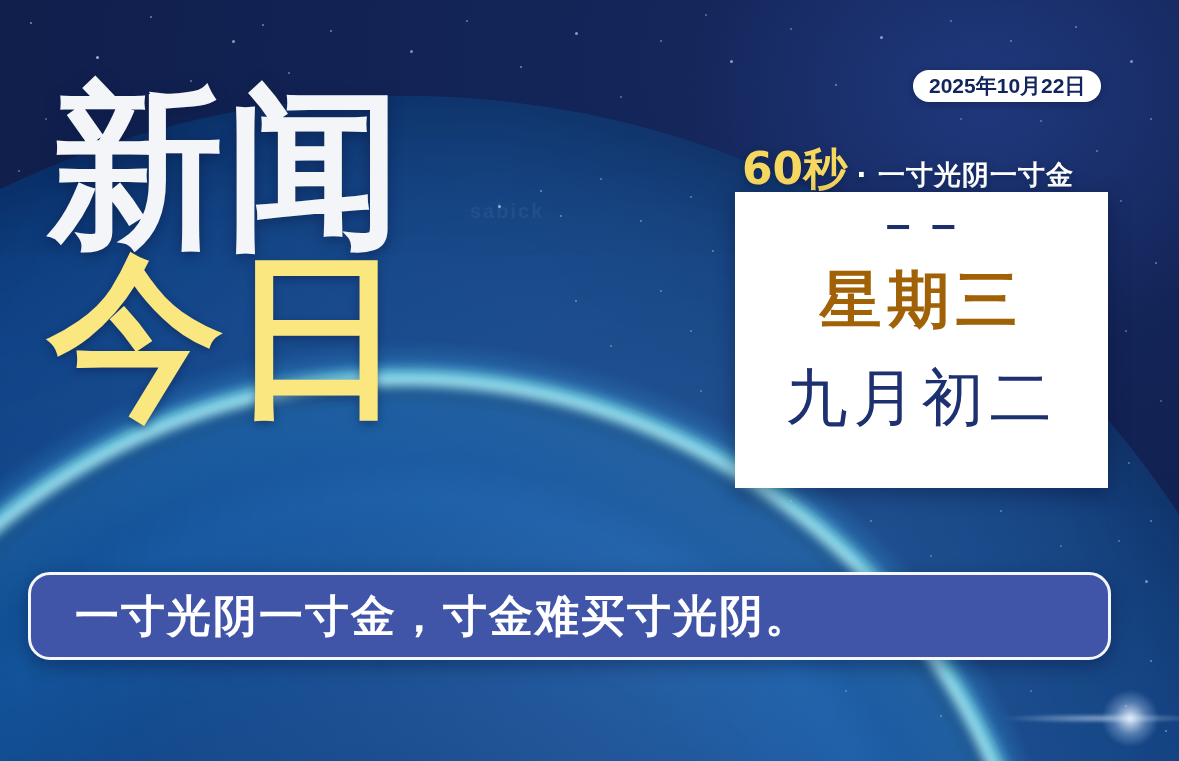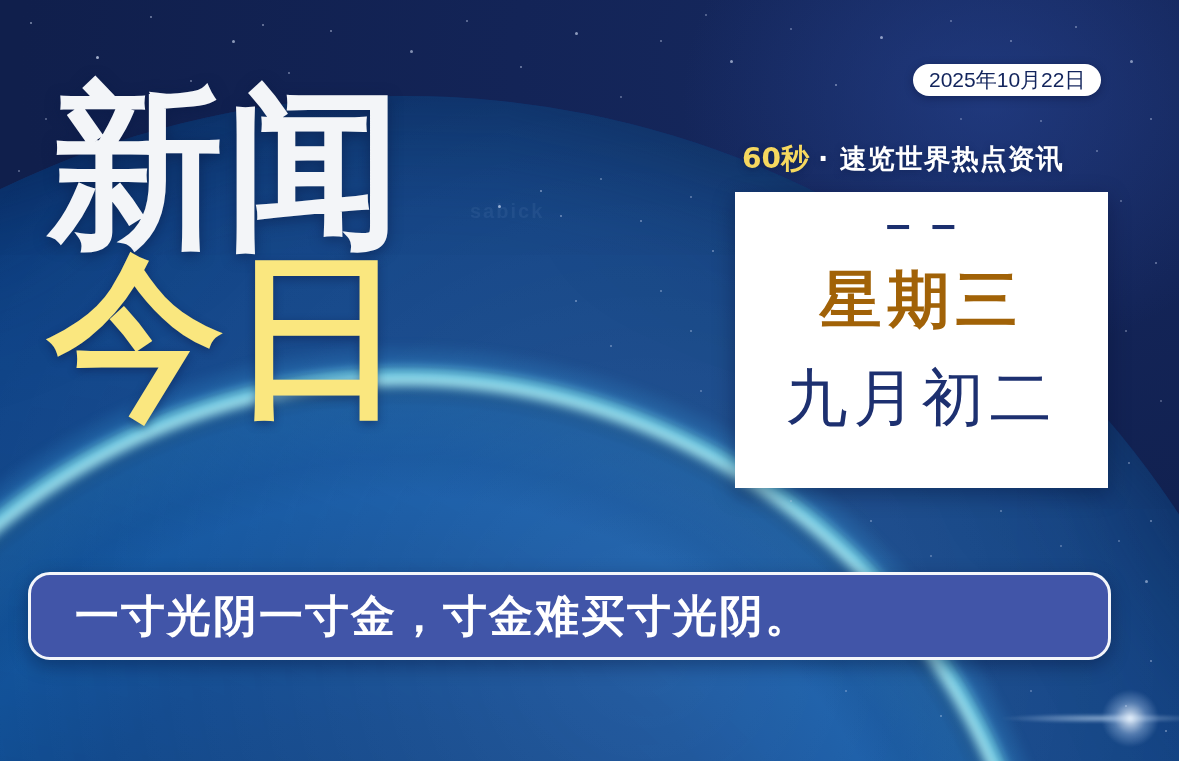--- a/index.html
+++ b/index.html
@@ -119,42 +119,42 @@
     font-size:176px;
     font-weight:900;
     letter-spacing:6px;
     font-family:"DejaVu Sans","Liberation Sans",sans-serif;
   }
   .h-jinri { color:#fae77f; text-shadow:0 3px 10px rgba(10,25,70,.45); }
   .h-xinwen { color:#f3f5f8; text-shadow:0 3px 14px rgba(10,25,70,.55); margin-top:-12px; letter-spacing:2px; }
 
   
   .date-pill {
-    position:absolute; left:913px; top:64px;
+    position:absolute; left:913px; top:70px;
     height:32px;
     padding:0 16px;
     display:flex; align-items:center; justify-content:center;
     background:#ffffff;
     border-radius:16px;
     color:#12245c;
     font-size:21px;
-    font-weight:400;
+    font-weight:700;
     letter-spacing:0px;
     white-space:nowrap;
     box-shadow:0 2px 8px rgba(0,10,40,.35);
   }
 
   
   .tagline {
     position:absolute; left:742px; top:140px;
     display:flex; align-items:baseline;
     white-space:nowrap;
   }
   .tag-60 {
-    font-size:28px; font-weight:900;
+    font-size:44px; font-weight:900;
     color:#f6d85f;
     letter-spacing:0px;
     text-shadow:0 2px 6px rgba(10,25,70,.5);
     font-family:"DejaVu Sans","Liberation Sans",sans-serif;
     text-align:right;
   }
   .tag-rest {
     font-size:27px; font-weight:900;
     color:#ffffff;
     letter-spacing:1px;
@@ -326,21 +326,21 @@
 
   <div class="headline">
     <span class="h-line h-xinwen">新闻</span>
     <span class="h-line h-jinri">今日</span>
   </div>
 
   <div class="date-pill">2025年10月22日</div>
 
   <div class="tagline">
     <span class="tag-60">60秒</span>
-    <span class="tag-rest">· 速览世界热点资讯</span>
+    <span class="tag-rest">· 一寸光阴一寸金</span>
   </div>
 
   <div class="card">
     <div class="card-issue">
       <span class="dash">−</span>
       <span class="dash">−</span>
     </div>
     <div class="card-week">星期三</div>
     <div class="card-lunar">九月初二</div>
   </div>

